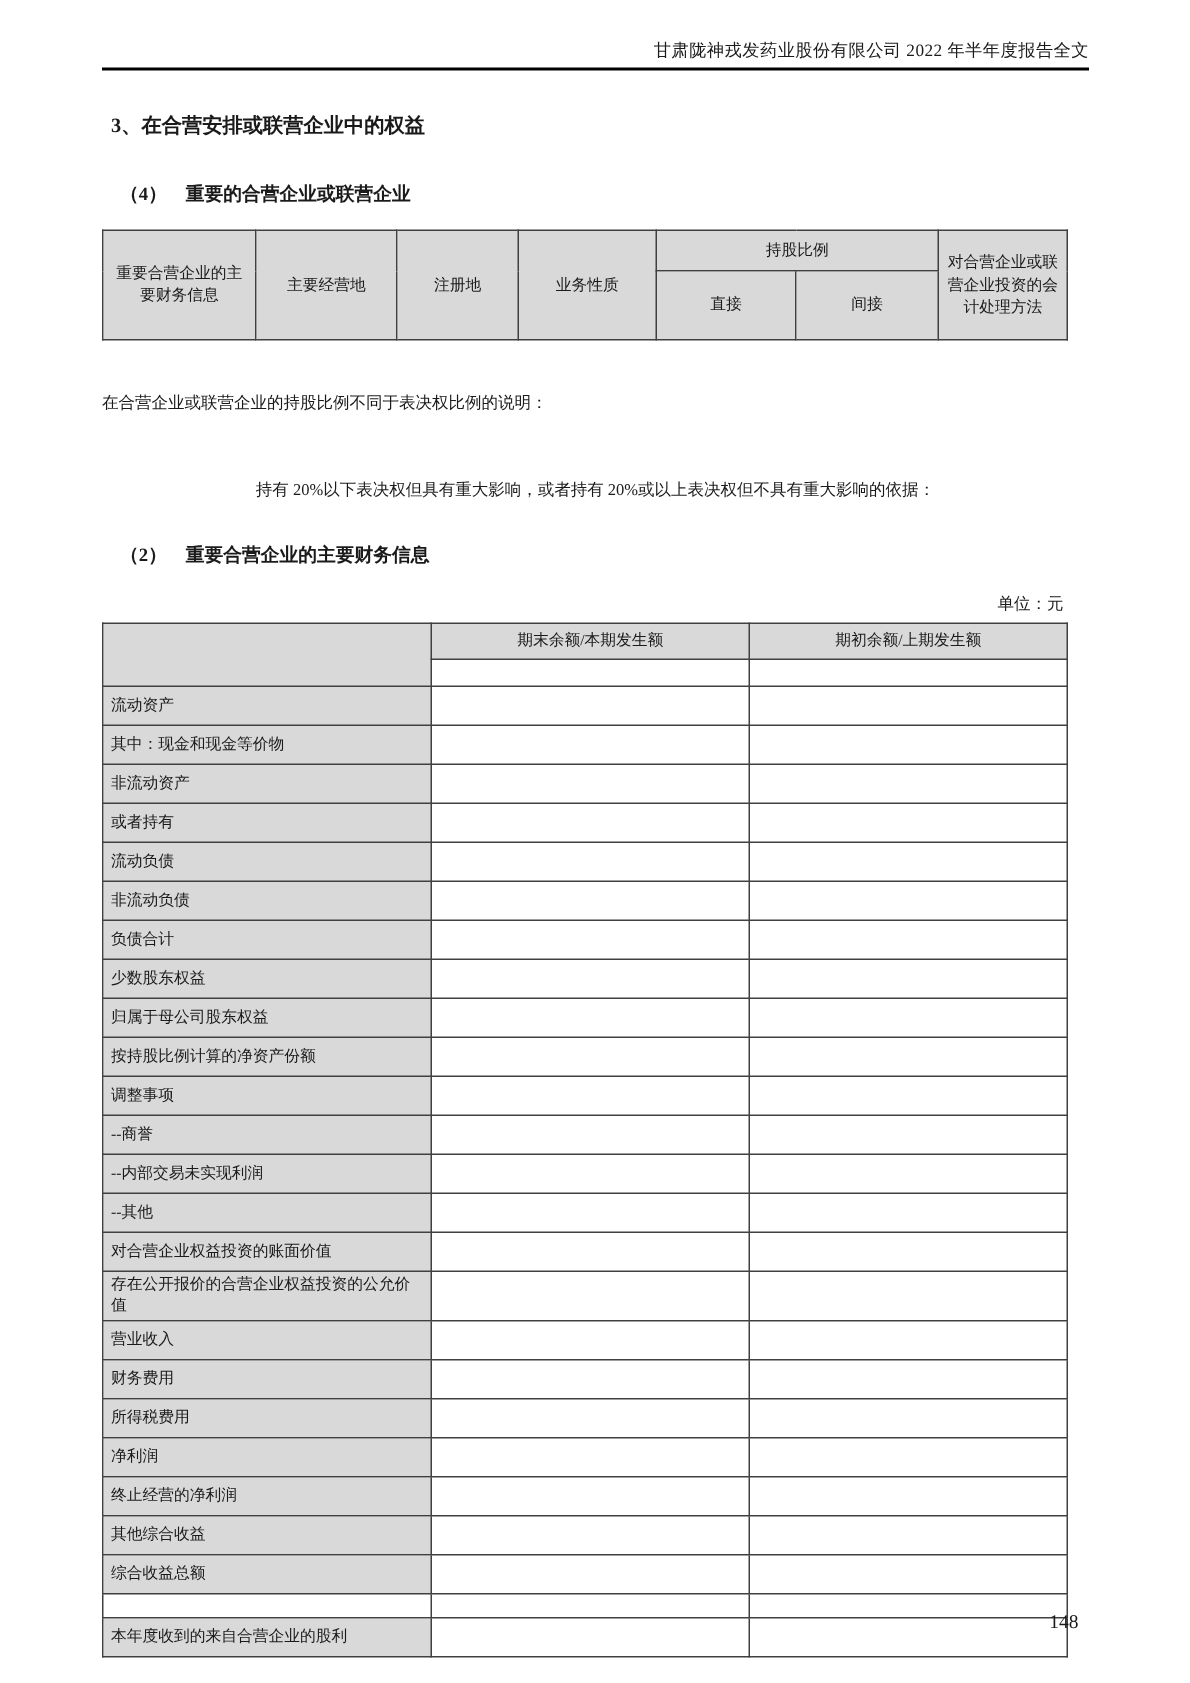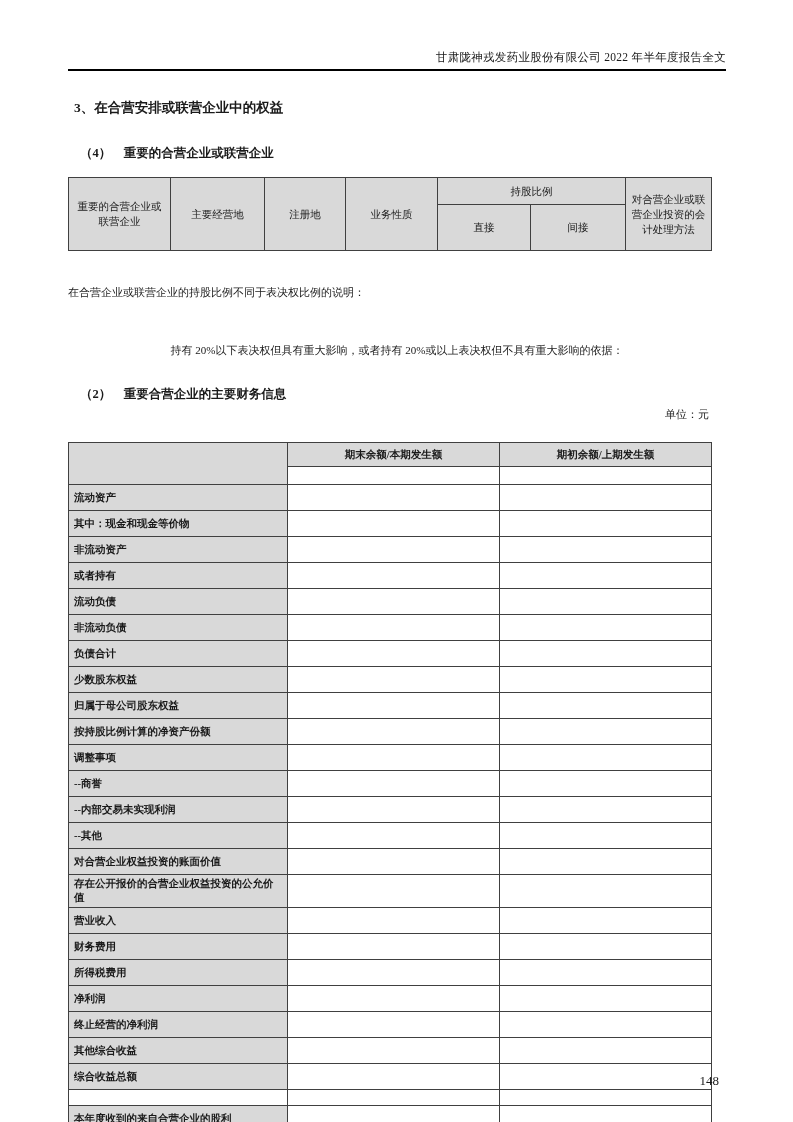--- a/index.html
+++ b/index.html
@@ -6,21 +6,21 @@
   body {
     width:793px; height:1122px;
     background:#ffffff; color:#1a1a1a;
     font-family:"Liberation Serif","DejaVu Serif",serif;
     position:relative; overflow:hidden;
   }
   .page { box-sizing:border-box; width:793px; height:1122px; padding:0 67px 0 68px; position:relative; }
 
   
   .page-header {
-    padding-top:50px; padding-bottom:4px;
+    padding-top:26px; padding-bottom:4px;
     border-bottom:2px solid #000;
     text-align:right; font-size:11.5px; letter-spacing:0.3px;
   }
 
   
   .h-section { font-size:13.5px; font-weight:bold; margin:28px 0 0 6px; }
   .h-sub { font-size:12.5px; font-weight:bold; margin:28px 0 0 12px; }
   .h-sub2 { }
 
   
@@ -35,24 +35,24 @@
   
   .t1 { margin-top:15px; border:1.5px solid #404040; }
   .t1 td {
     background:#d9d9d9; text-align:center; vertical-align:middle;
     line-height:15px; padding:2px 4px;
   }
   .t1 .r1 { height:27px; }
   .t1 .r2 { height:46px; }
 
   
-  .unit-label { width:643px; text-align:right; font-size:11px; margin-top:4px; padding-right:2px; box-sizing:border-box; }
-
-  
-  .t2 { margin-top:20px; border:1.5px solid #404040;font-weight:bold; }
+  .unit-label { width:643px; text-align:right; font-size:11px; margin-top:16px; padding-right:2px; box-sizing:border-box; }
+
+  
+  .t2 { margin-top:5px; border:1.5px solid #404040; }
   .t2 td { height:21px; vertical-align:middle; line-height:14px; }
   .t2 .lbl { background:#d9d9d9; text-align:left; }
   .t2 .colh { background:#d9d9d9; text-align:center; height:19px; }
   .t2 .subblank td { height:13px; background:#fff; }
   .t2 .lbl.blank { background:#ffffff; }
   .t2 tr.blank-row td { height:11px; }
   .t2 .val { background:#ffffff; }
 
   .page-number { position:absolute; top:1038px; right:74px; font-size:13px;margin-top:35px; }
 </style>
@@ -74,21 +74,21 @@
       <col style="width:102px">
         <col style="width:94px">
         <col style="width:81px">
       <col style="width:92px">
         <col style="width:93px">
         <col style="width:95px">
         <col style="width:86px">
     </colgroup>
     <tbody>
         <tr class="r1">
-      <td rowspan="2">重要的合营企业或联营企业</td>
+      <td rowspan="2">重要合营企业的主要财务信息</td>
       <td rowspan="2">主要经营地</td>
       <td rowspan="2">注册地</td>
       <td rowspan="2">业务性质</td>
       <td colspan="2">持股比例</td>
       <td rowspan="2">对合营企业或联营企业投资的会计处理方法</td>
     </tr>
     <tr class="r2">
       <td>直接</td>
       <td>间接</td>
     </tr>

